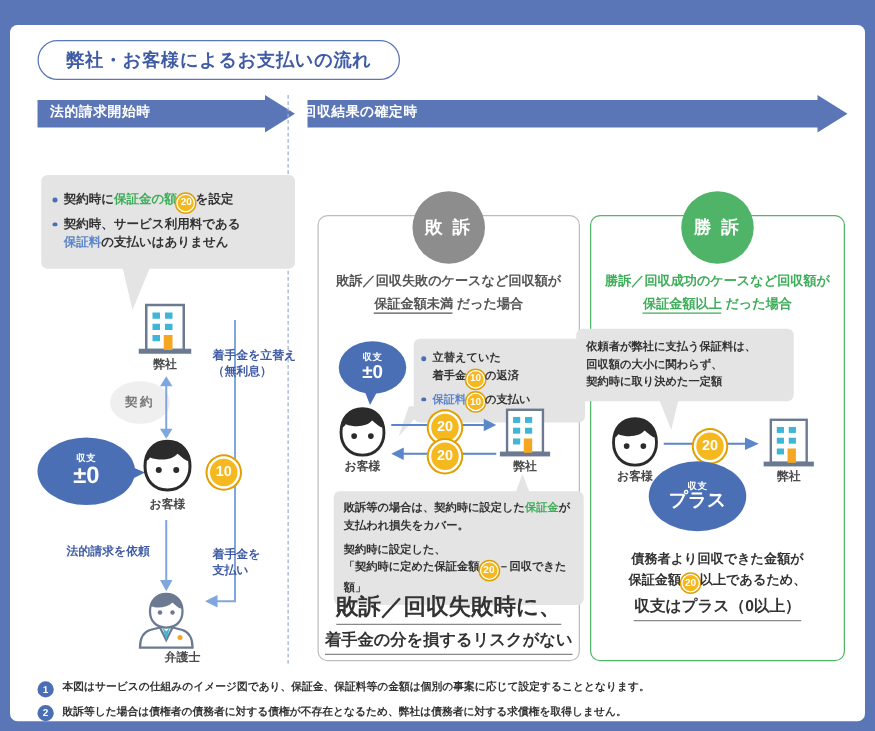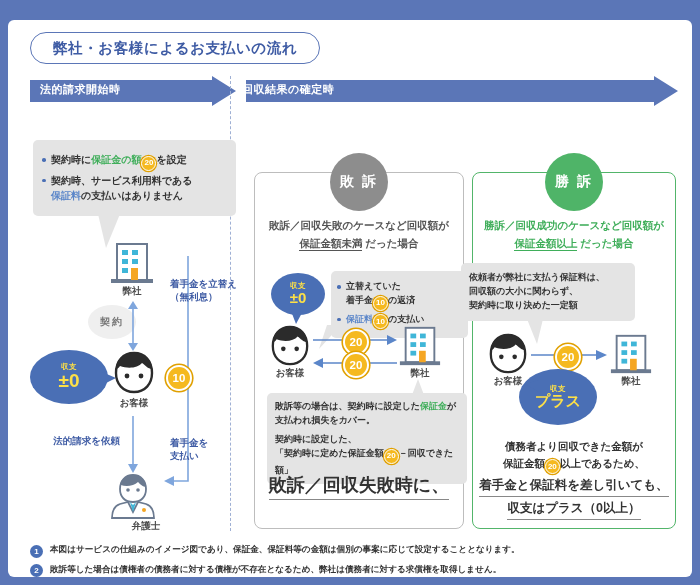--- a/index.html
+++ b/index.html
@@ -67,21 +67,21 @@
     background:#f5b91f;border:1.6px solid #ffffff;
     box-shadow:0 0 0 1.2px #e0a000;
     color:#ffffff;font-size:8px;font-weight:bold;vertical-align:-2px;
   }
   .coin.big{width:22px;height:22px;font-size:11.5px;border-width:2px;box-shadow:0 0 0 1.6px #e0a000;}
 
   
   .bubble{
     position:absolute;background:#4a6fb5;border-radius:50%;
     display:flex;flex-direction:column;align-items:center;justify-content:center;
-    color:#fde047;text-align:center;
+    color:#ffffff;text-align:center;
   }
   .bubble .b-top{font-size:7.5px;font-weight:bold;letter-spacing:.5px;line-height:1;}
   .bubble .b-main{font-size:19px;font-weight:bold;line-height:1.05;}
   .bubble .b-main.sm{font-size:15px;}
 
   
   .panel{position:absolute;border-radius:8px;background:#ffffff;}
   .panel.lose{border:1.3px solid #bdbdbd;}
   .panel.win{border:1.6px solid #52b56a;}
   .panel-badge{
@@ -300,20 +300,21 @@
         <div>支払われ損失をカバー。</div>
         <div style="height:5px;"></div>
         <div>契約時に設定した、</div>
         <div>
           <span>「契約時に定めた保証金額</span><span class="coin">20</span><span>－回収できた額」</span>
         </div>
       </div>
 
       <div class="concl" style="top:297px;">
         <span class="l ul" style="font-size:18px;">敗訴／回収失敗時に、</span>
+        <span class="l ul" style="font-size:13px;">着手金の分を損するリスクがない</span>
       </div>
     </div>
 
     <div class="panel win" style="left:464px;top:152px;width:202px;height:355px;">
       <div class="panel-badge green">勝 訴</div>
       <div class="panel-head win-head">
         <span>勝訴／回収成功のケースなど回収額が</span><br>
         <span class="u-line">保証金額以上</span><span> だった場合</span>
       </div>
 
@@ -358,21 +359,20 @@
       </div>
       <svg style="position:absolute;left:52px;top:205px;" width="16" height="16">
         <path d="M14,2 L14,14 L0,6 Z" fill="#4a6fb5"></path>
       </svg>
 
       <div class="concl" style="top:264px;">
         <span class="l" style="font-size:10.5px;">債務者より回収できた金額が</span>
         <span class="l" style="font-size:10.5px;">
           <span>保証金額</span><span class="coin">20</span><span>以上であるため、</span>
         </span>
-        <span class="l ul" style="font-size:12.5px;">着手金と保証料を差し引いても、</span>
         <span class="l ul" style="font-size:12.5px;">収支はプラス（0以上）</span>
       </div>
     </div>
 
     <div class="notes">
       <div class="note">
         <div class="note-num">1</div>
         <div class="note-txt">本図はサービスの仕組みのイメージ図であり、保証金、保証料等の金額は個別の事案に応じて設定することとなります。</div>
       </div>
       <div class="note">

